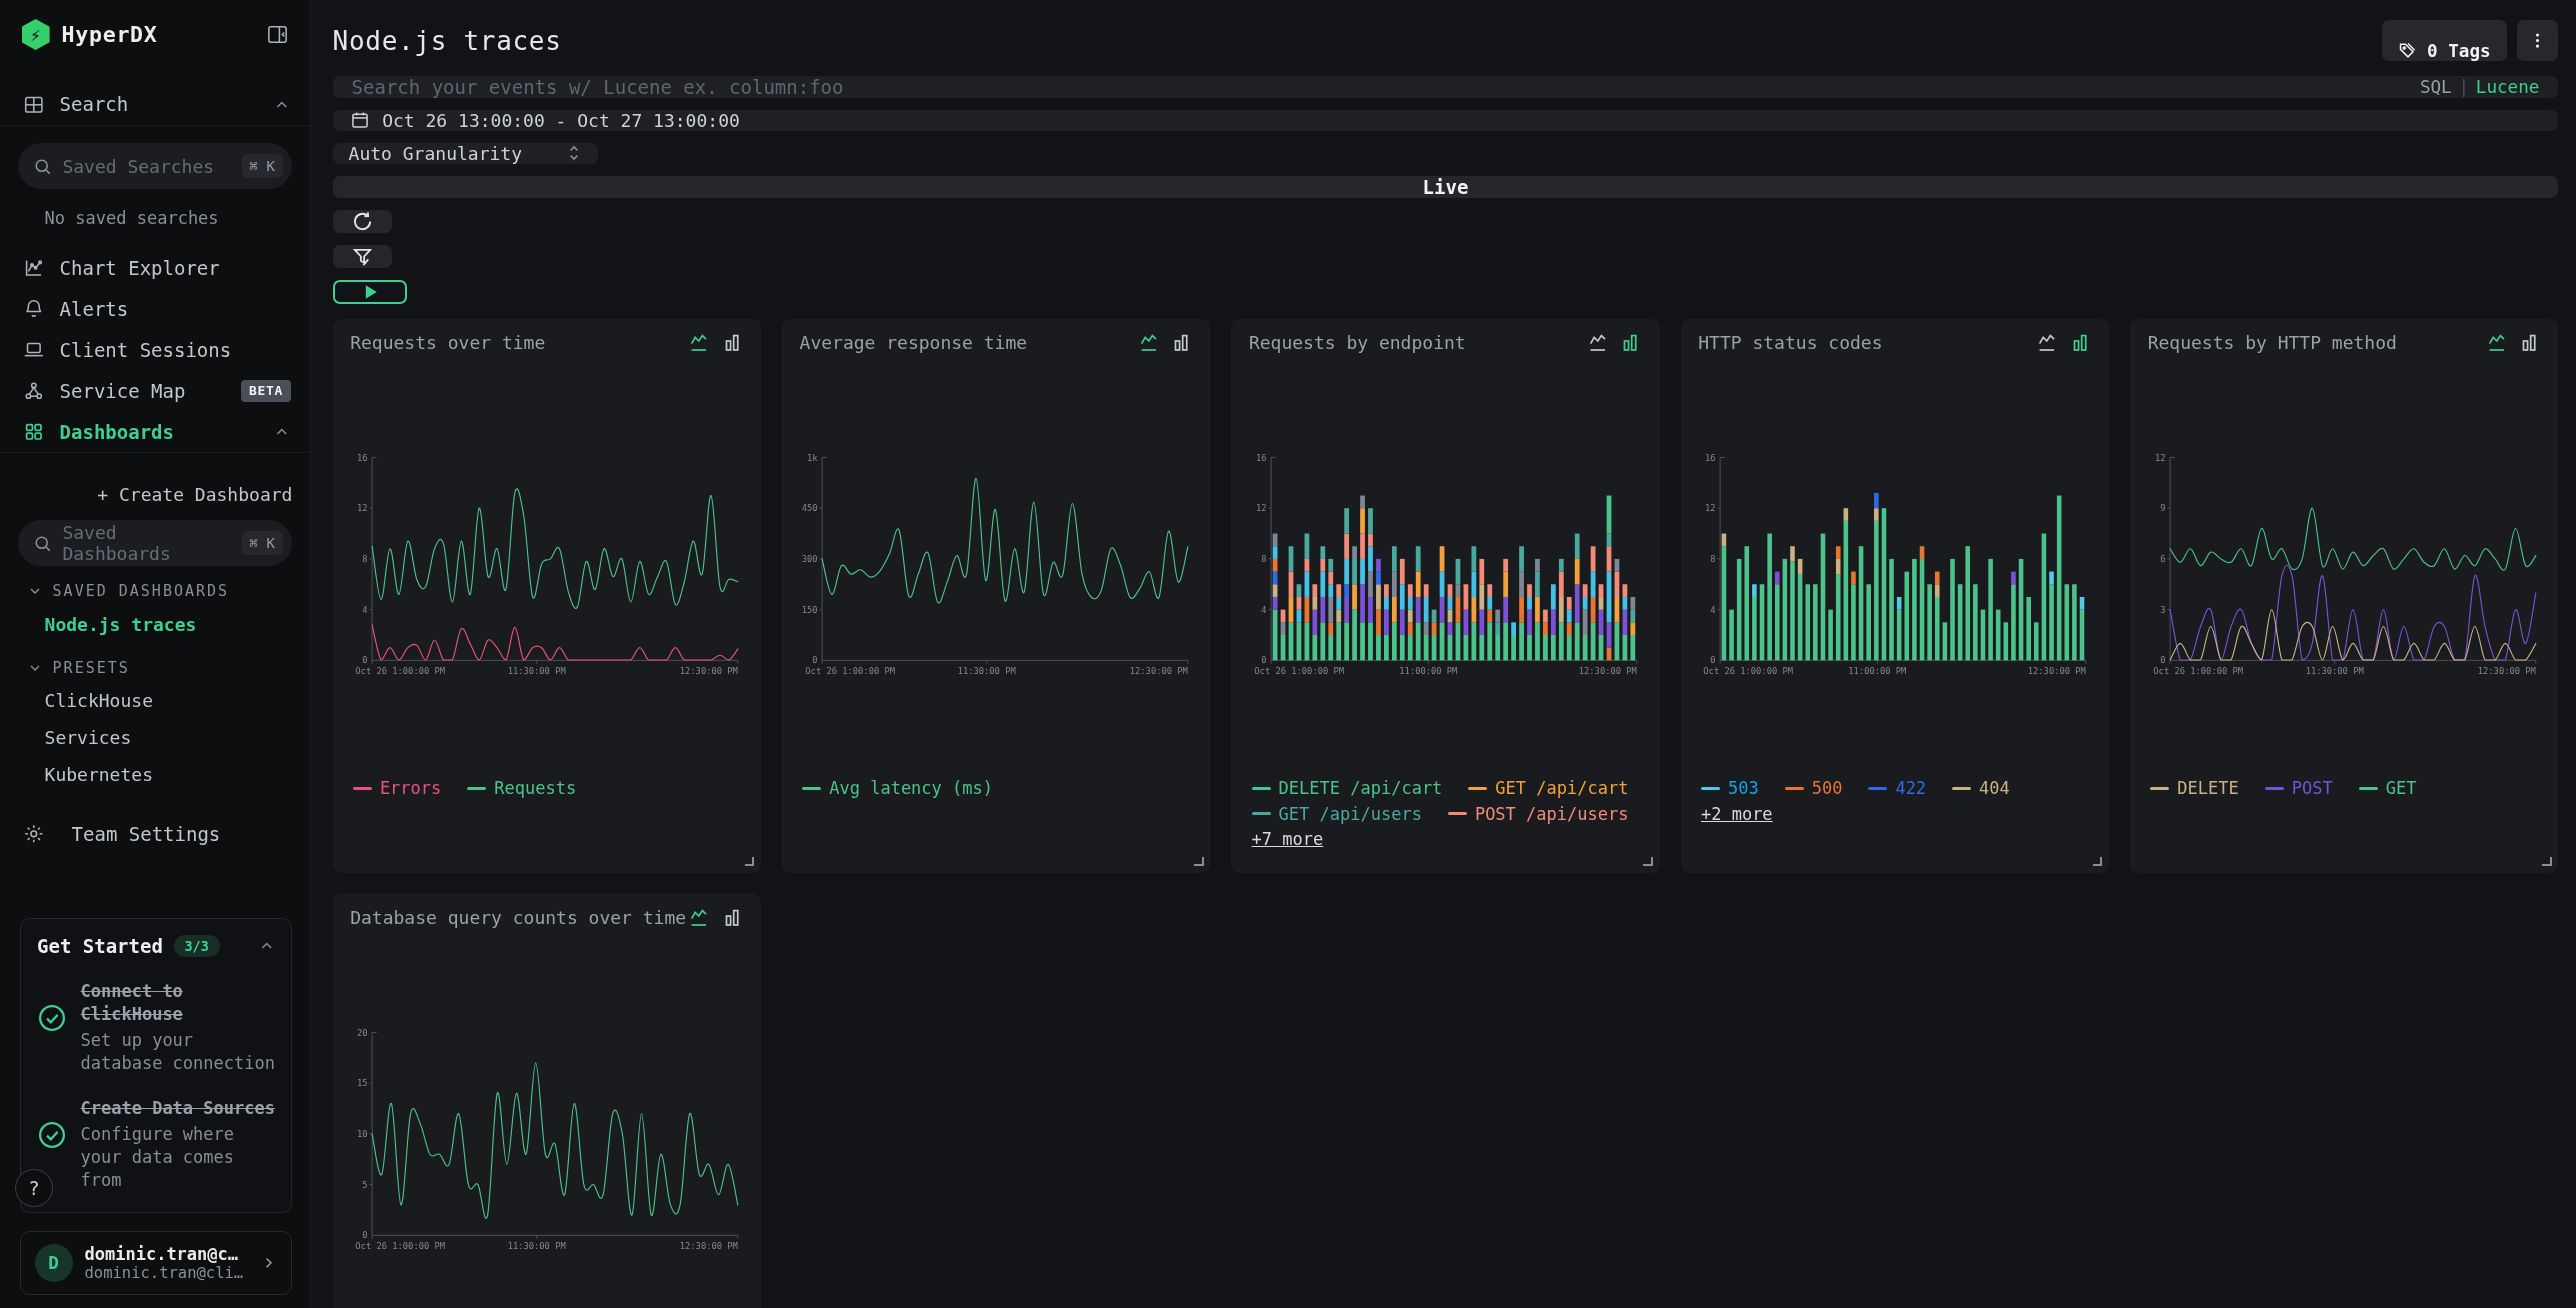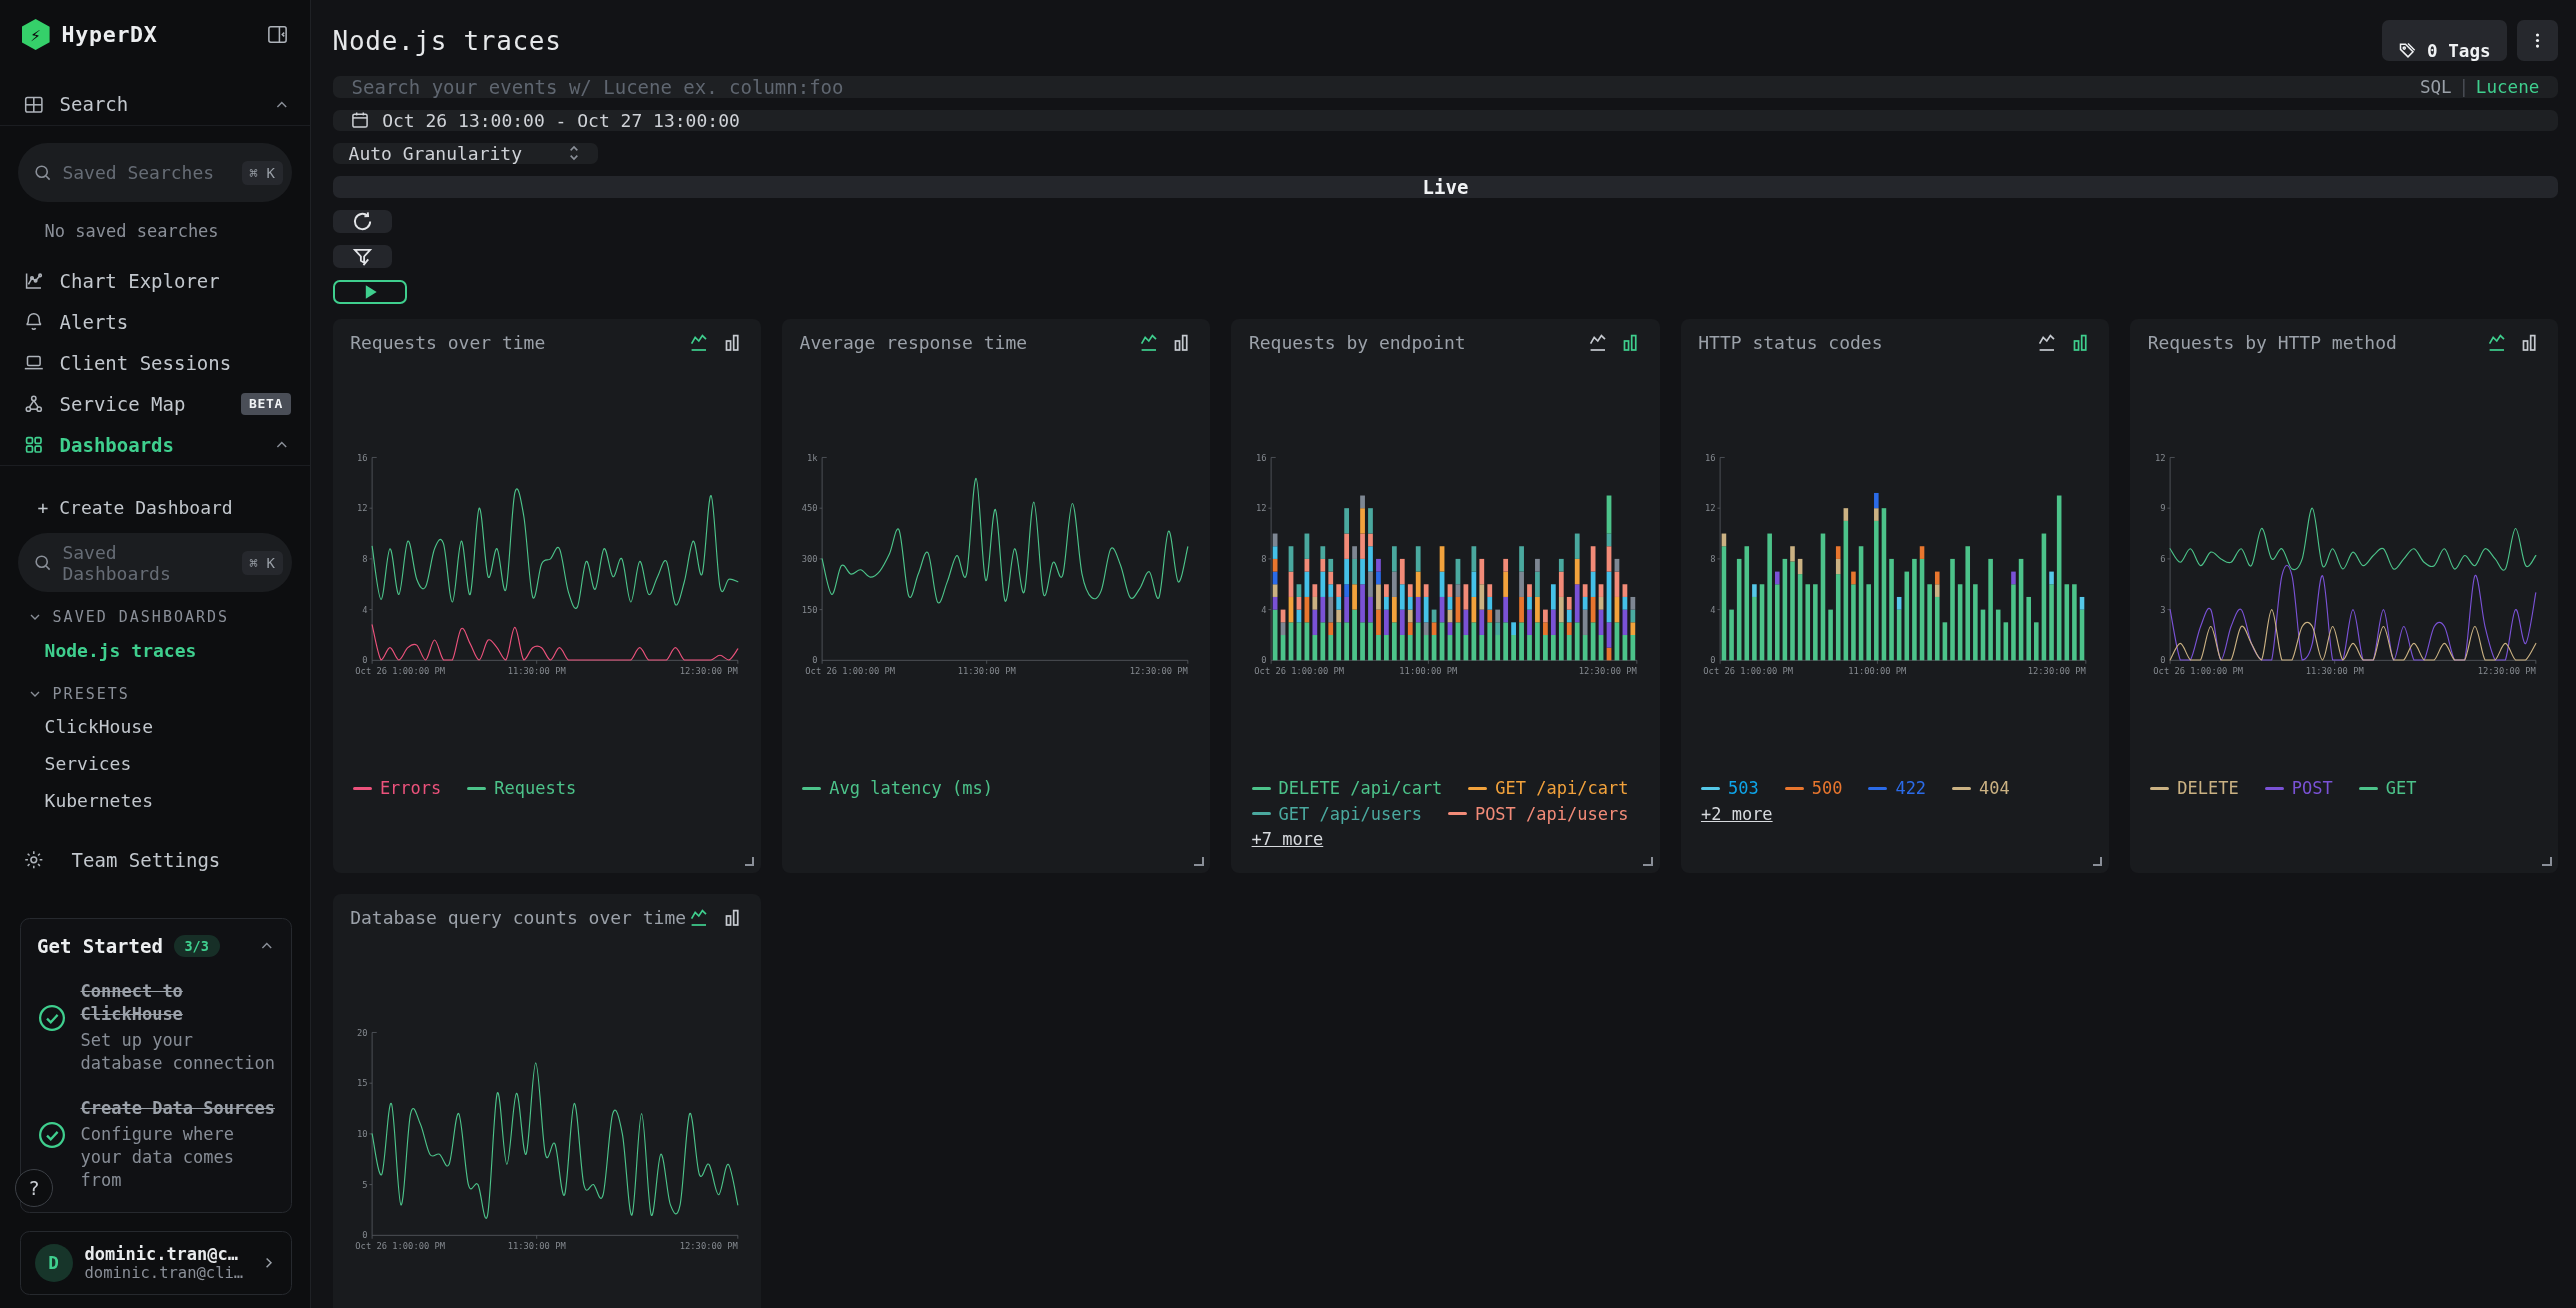--- a/index.html
+++ b/index.html
@@ -15,25 +15,25 @@
     display:flex; align-items:center; justify-content:center; color:#0d0e10; font-size:17.6px; font-weight:700; }
   .brand-name { font-size:21.6px; font-weight:700; color:#eceef0; letter-spacing:0.7px; flex:1; }
   .collapse-btn { width:27px; height:27px; display:flex; align-items:center; justify-content:center; cursor:pointer; }
   .nav { margin-top:27px; }
   .nav-item { display:flex; align-items:center; gap:15px; padding:9.5px 19px 9.5px 23px; font-size:19px; color:#c2c7cd; cursor:pointer; }
   .nav-item svg { flex:none; }
   .nav-item .grow { flex:1; }
   .nav-item.active { color:#3fcf8e; font-weight:700; }
   .beta-chip { background:#4a4e57; color:#f0f2f4; font-size:13px; font-weight:700; border-radius:4px; padding:3.4px 8px; letter-spacing:0.7px; }
   .section-body { border-top:1.4px solid #1b1d21; padding:17.6px 17.6px 12px 17.6px; }
-  .pill-input { display:flex; align-items:center; gap:10.8px; background:#1b1d20; border-radius:675px; height:59px; padding:0 9.5px 0 15px; cursor:text; }
+  .pill-input { display:flex; align-items:center; gap:10.8px; background:#1b1d20; border-radius:675px; height:46px; padding:0 9.5px 0 15px; cursor:text; }
   .pill-input .ph { flex:1; color:#666c75; font-size:18px; }
   .kbd-chip { background:#26282d; color:#9aa0a8; border-radius:5.4px; font-size:14px; padding:4px 8px; }
   .muted-line { color:#8a8f98; font-size:17px; padding:19px 0 6.8px 27px; }
-  .create-dash { font-size:18px; color:#c2c7cd; padding:13.5px 0 15px 20px; cursor:pointer; }
+  .create-dash { font-size:18px; color:#c2c7cd; padding:13.5px 0 15px 20px; cursor:pointer;text-align:right; }
   .group-label { display:flex; align-items:center; gap:9.5px; color:#8a8f98; font-size:15px; letter-spacing:2px; padding:16px 0 5.4px 9.5px; cursor:pointer; }
   .tree-item { font-size:18px; color:#c2c7cd; padding:8px 0 8px 27px; cursor:pointer; }
   .tree-item.active { color:#3fcf8e; font-weight:700; }
   .team-settings { display:flex; align-items:center; gap:27px; font-size:19px; color:#c2c7cd; padding:17.6px 19px 13.5px 23px; cursor:pointer; }
 
   .gs-card { margin:auto 17.6px 17.6px 20px; border:1.4px solid #26292e; border-radius:9.5px; padding:16px 16px 20px 16px; background:#101114; }
   .gs-head { display:flex; align-items:center; gap:10.8px; }
   .gs-title-txt { font-size:19px; font-weight:700; color:#eceef0; }
   .gs-badge { background:rgba(63,207,142,.16); color:#3fcf8e; font-weight:700; font-size:13.5px; border-radius:675px; padding:2.7px 10.8px; }
   .gs-head .chev { margin-left:auto; }

